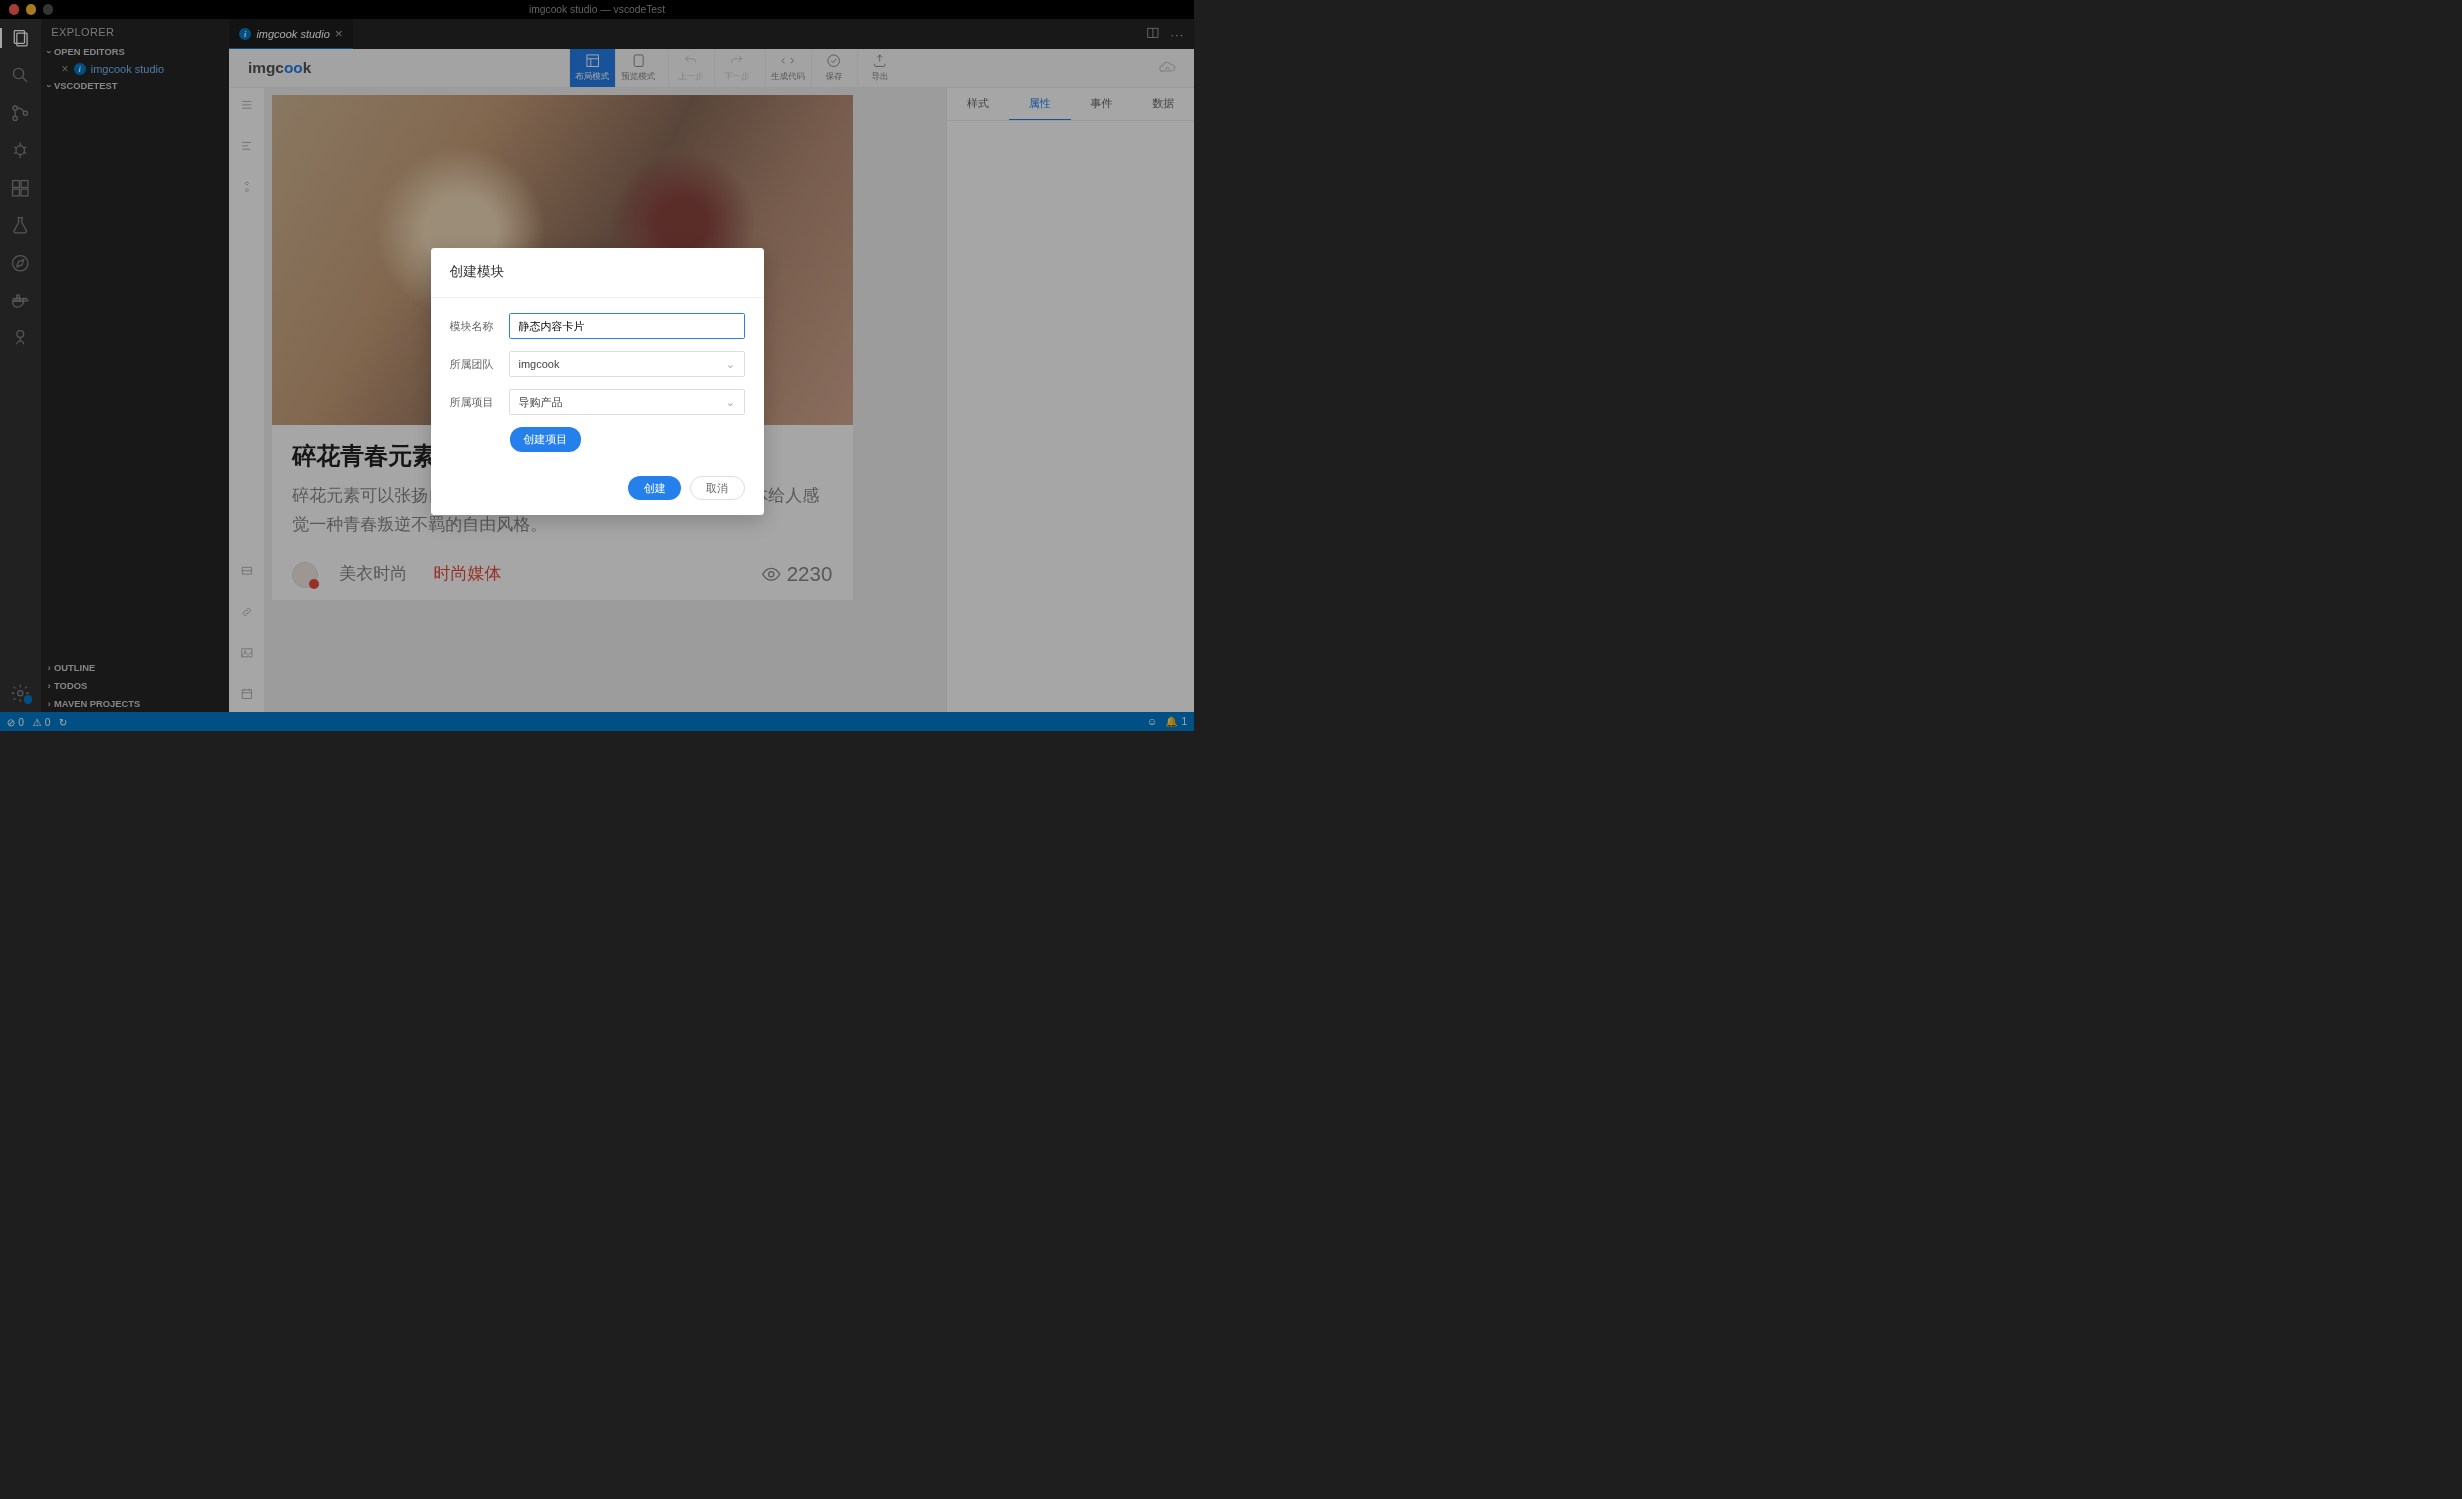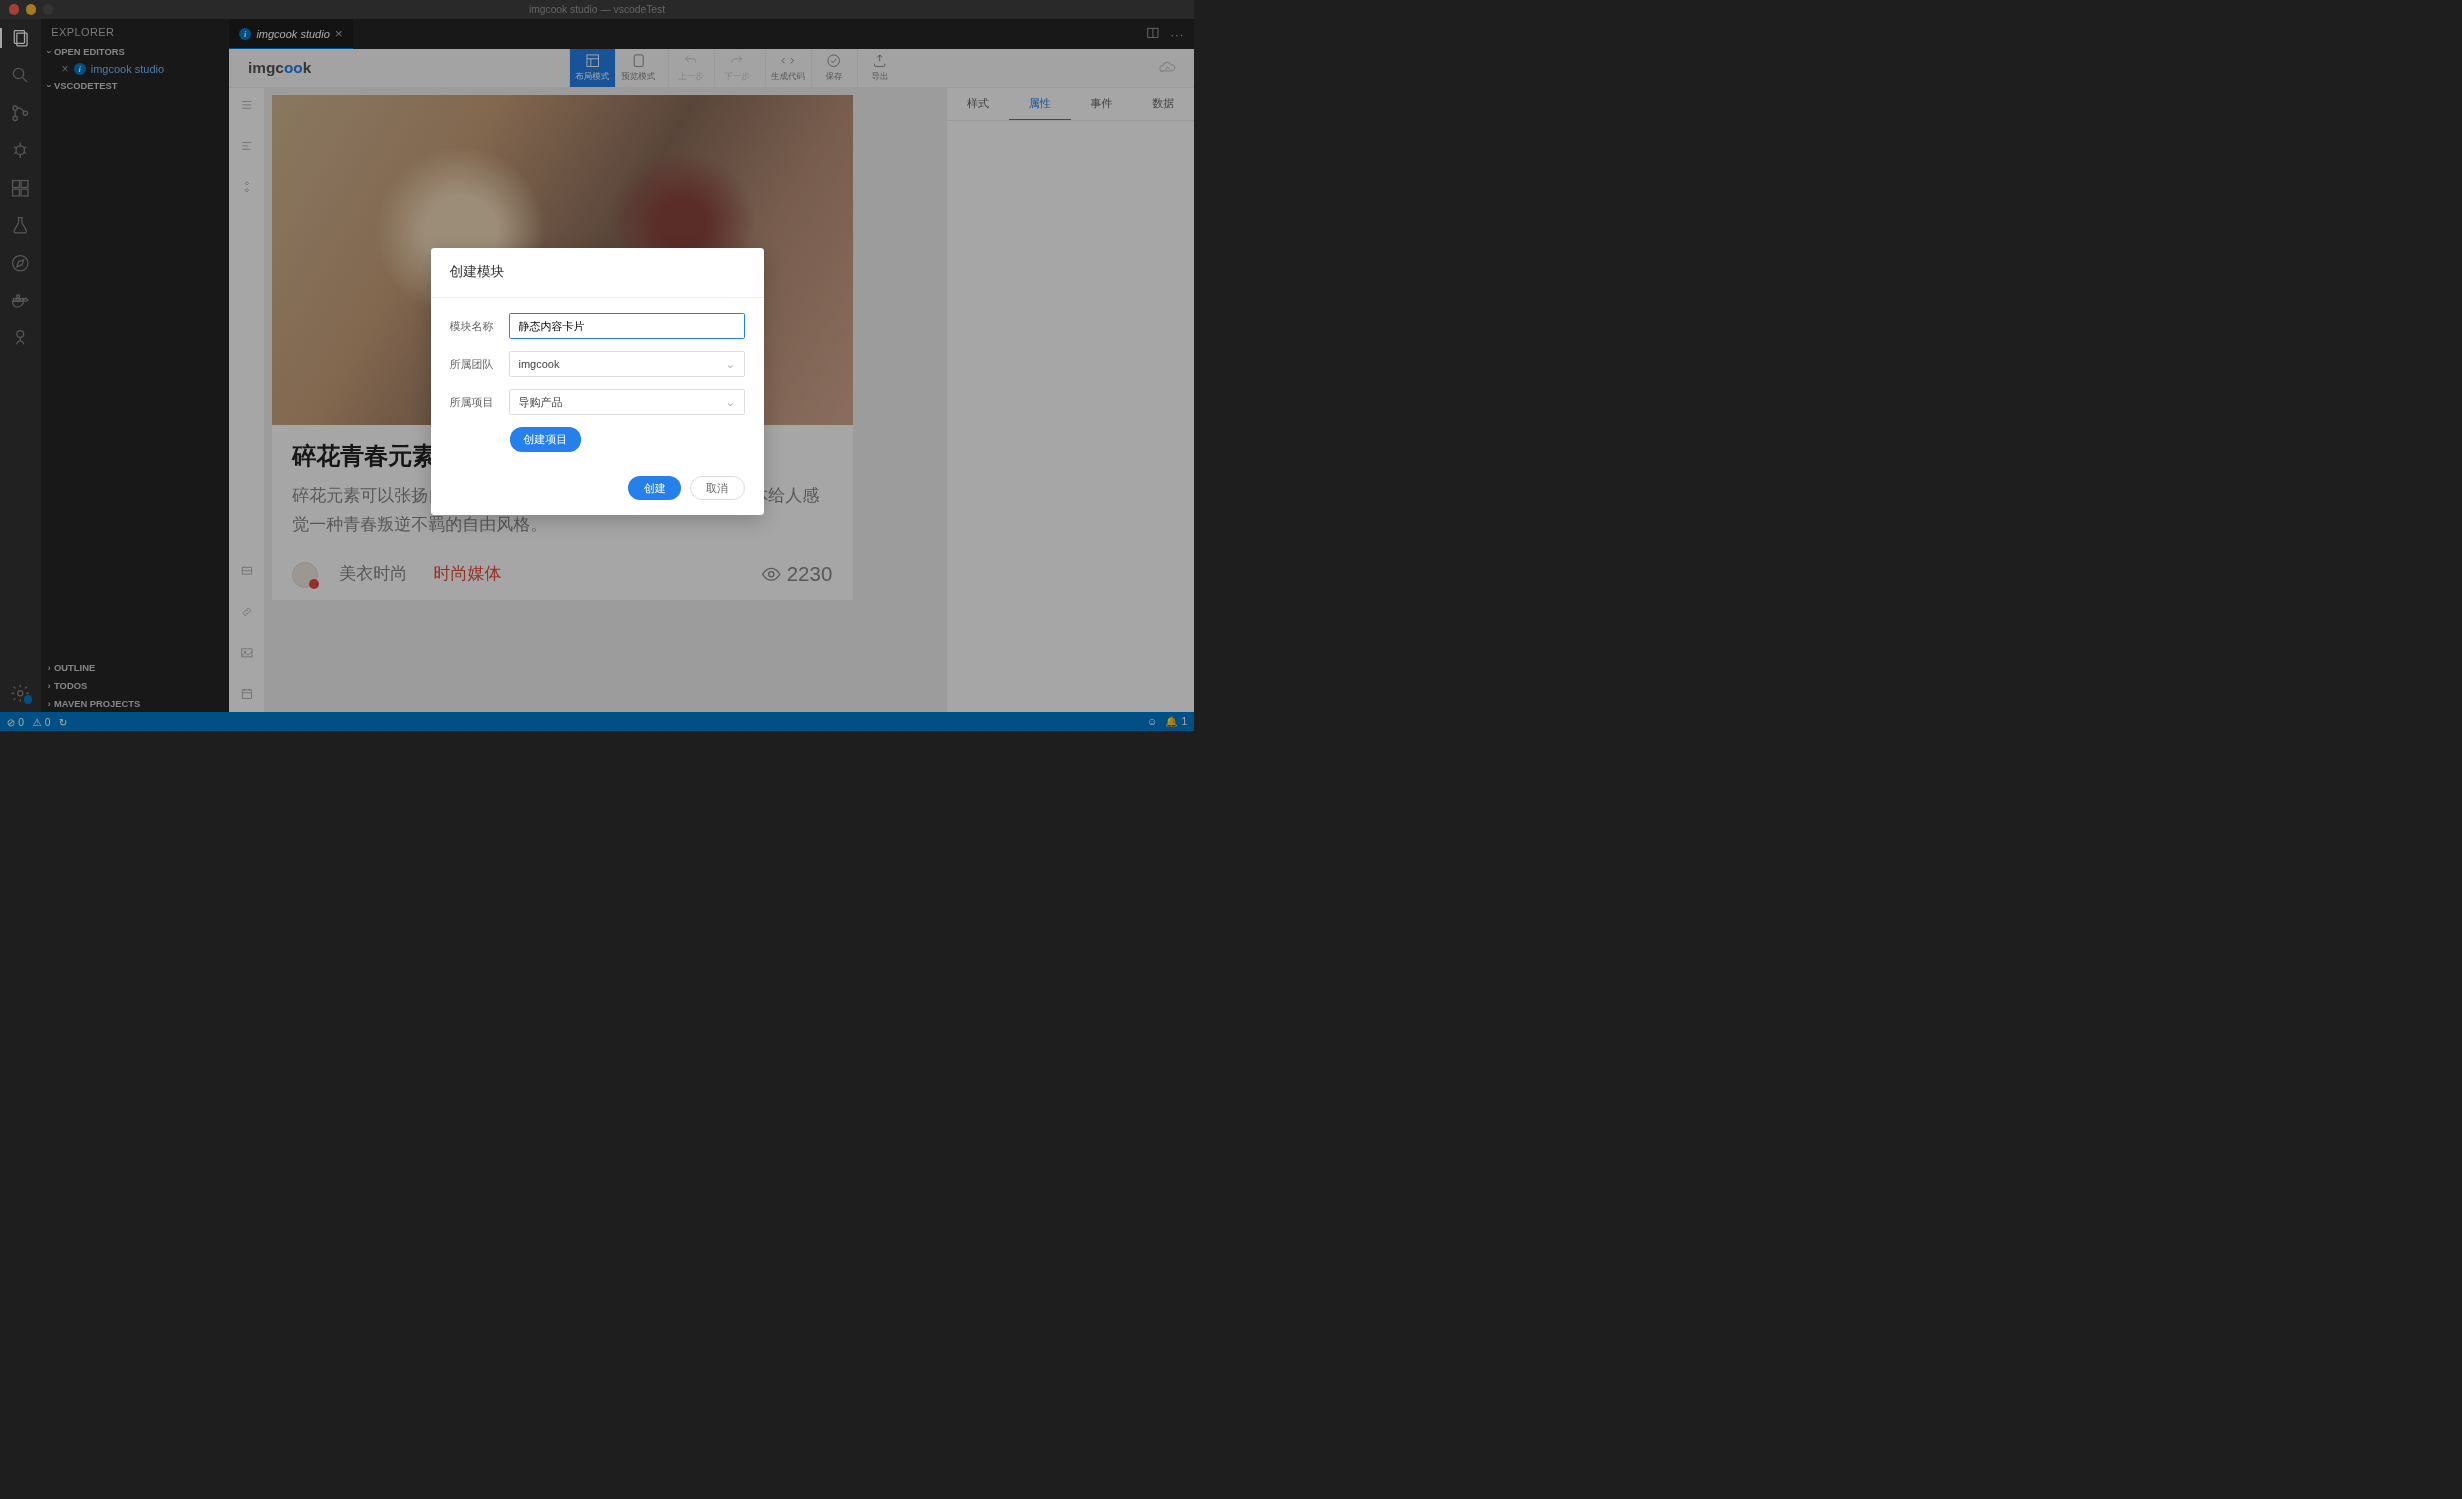--- a/index.html
+++ b/index.html
@@ -1,19 +1,19 @@
 <!DOCTYPE html>
 <html style="font-size:13.7px"><head>
 <meta charset="utf-8">
 <style>
 * { margin: 0; padding: 0; box-sizing: border-box; font-family: -apple-system, BlinkMacSystemFont, "Segoe UI", sans-serif; }
 body { background: #1e1e1e; color: #ccc; width: 1194px; height: 731px; overflow: hidden; position: relative; }
 
 
-.titlebar { height: 19px; background: #404040; display: flex; align-items: center; position: relative; }
+.titlebar { height: 19px; background: #000000; display: flex; align-items: center; position: relative; }
 .traffic-lights { display: flex; gap: 6.8px; padding-left: 8.5px; }
 .tl { width: 10.3px; height: 10.3px; border-radius: 50%; }
 .tl-close { background: #ff5f56; }
 .tl-min { background: #ffbd2e; }
 .tl-max { background: #515151; }
 .title-text { position: absolute; left: 50%; transform: translateX(-50%); font-size: 10.3px; color: #999; }
 
 
 .main-row { display: flex; height: calc(100% - 19px - 19px); }
 

